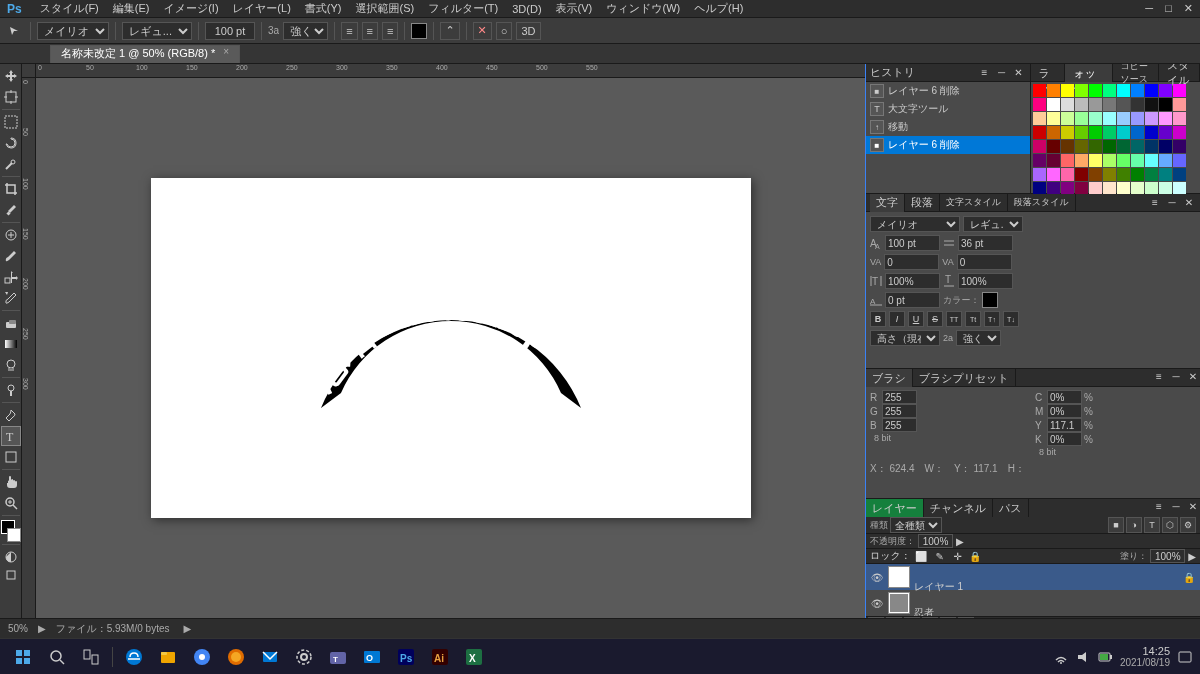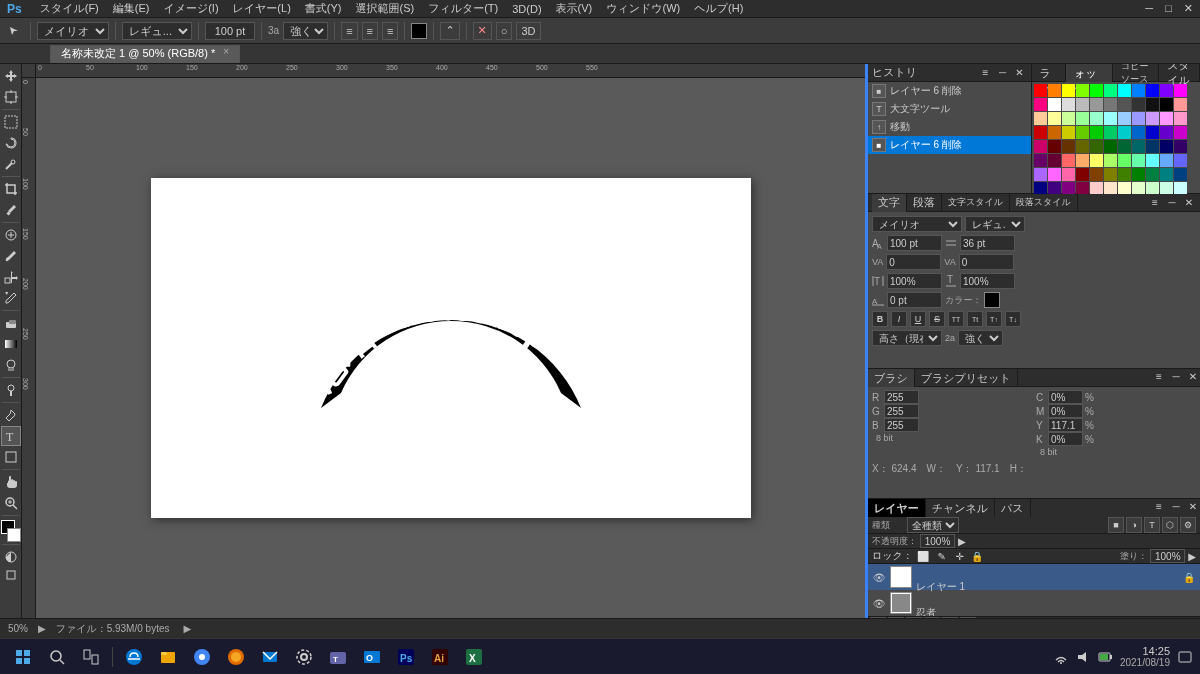--- a/index.html
+++ b/index.html
@@ -335,28 +335,28 @@
     }
     .layers-tab {
       padding: 0 6px;
       height: 18px;
       display: flex;
       align-items: center;
       font-size: 11px;
       cursor: pointer;
       border-right: 1px solid #1a1a1a;
     }
-    .layers-tab.active { background: #000000; font-weight: bold; }
+    .layers-tab.active { background: #15803d; }
     .layers-toolbar {
       height: 22px;
       background: #2d2d2d;
       display: flex;
       align-items: center;
       padding: 0 4px;
-      gap: 17px;
+      gap: 2px;
       border-bottom: 1px solid #1a1a1a;
     }
     .layers-select {
       background: #2d2d2d;
       border: 1px solid #555;
       color: #ccc;
       font-size: 10px;
       height: 16px;
     }
     .layers-toolbar-icons {
@@ -828,21 +828,21 @@
 
             <text font-family="'MS Gothic','Yu Gothic',serif" font-size="38" font-weight="bold" fill="white">
               <textPath href="#arch" startOffset="5%">忍者Photoshop</textPath>
             </text>
           </svg>
         </div>
       </div>
     </div>
   </div>
 
-  <div style="width:335px; display:flex; flex-direction:column; overflow:hidden; border-left:3px solid #3b82f6;">
+  <div style="width:335px; display:flex; flex-direction:column; overflow:hidden; border-left:1px solid #3b82f6;">
 
     <div style="display:flex; height:130px; border-bottom:1px solid #1a1a1a;">
 
       <div style="width:165px; border-right:1px solid #1a1a1a;">
         <div class="panel-header">
           <span>ヒストリ</span>
           <div class="panel-header-icons">
             <span class="panel-icon">≡</span>
             <span class="panel-icon">─</span>
             <span class="panel-icon">✕</span>

